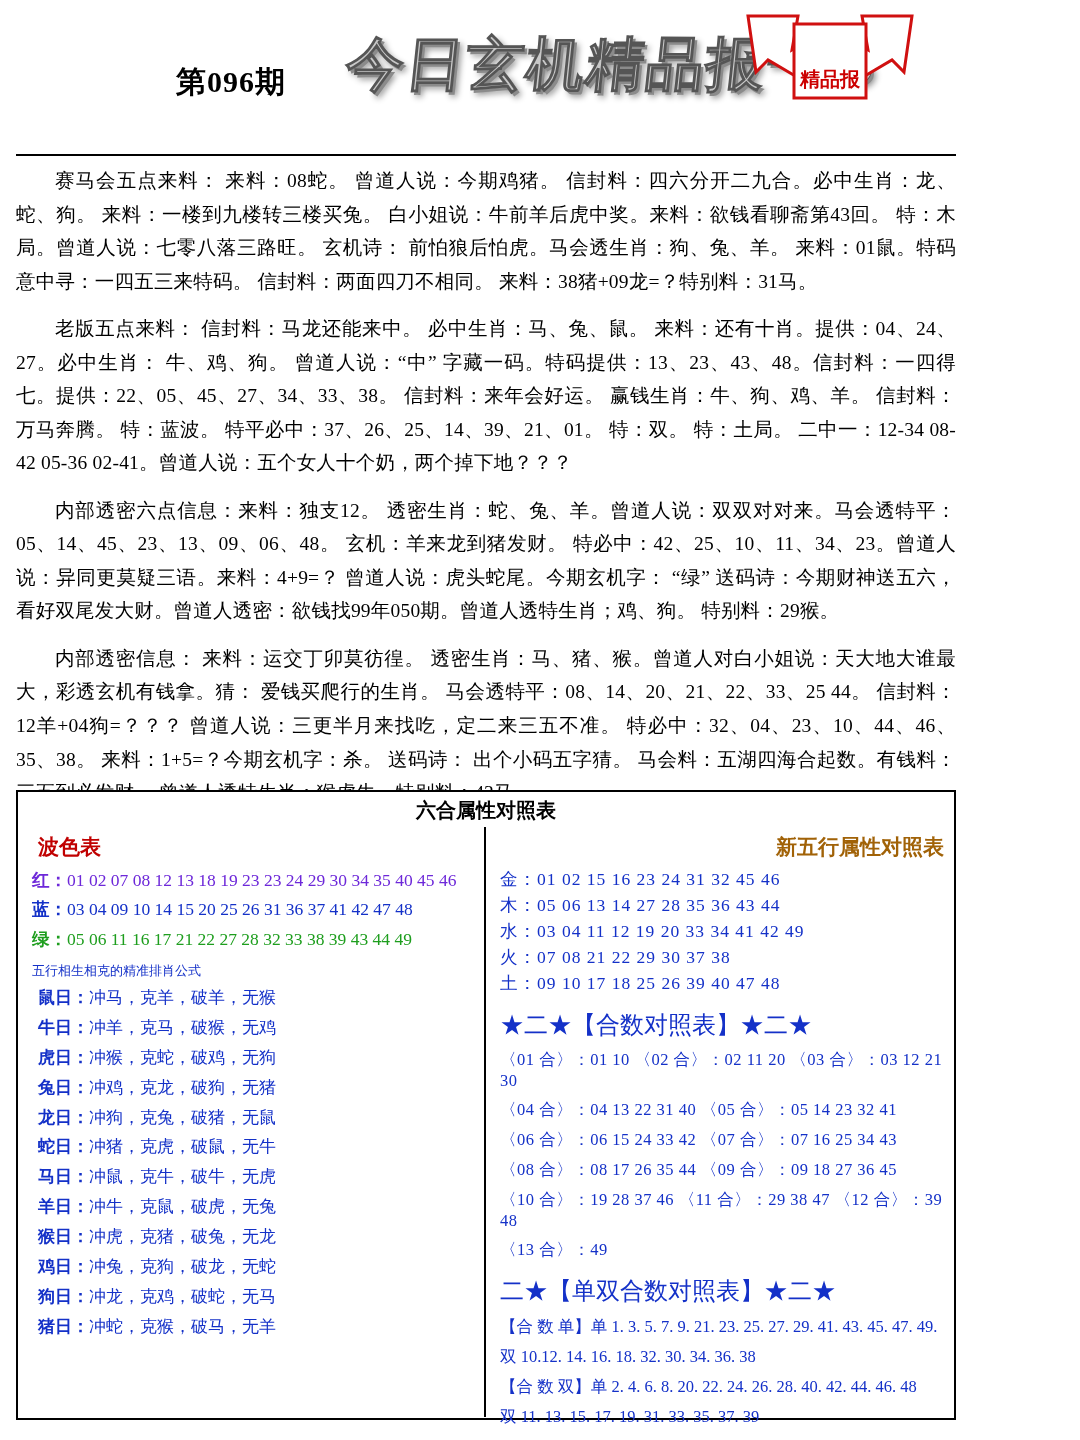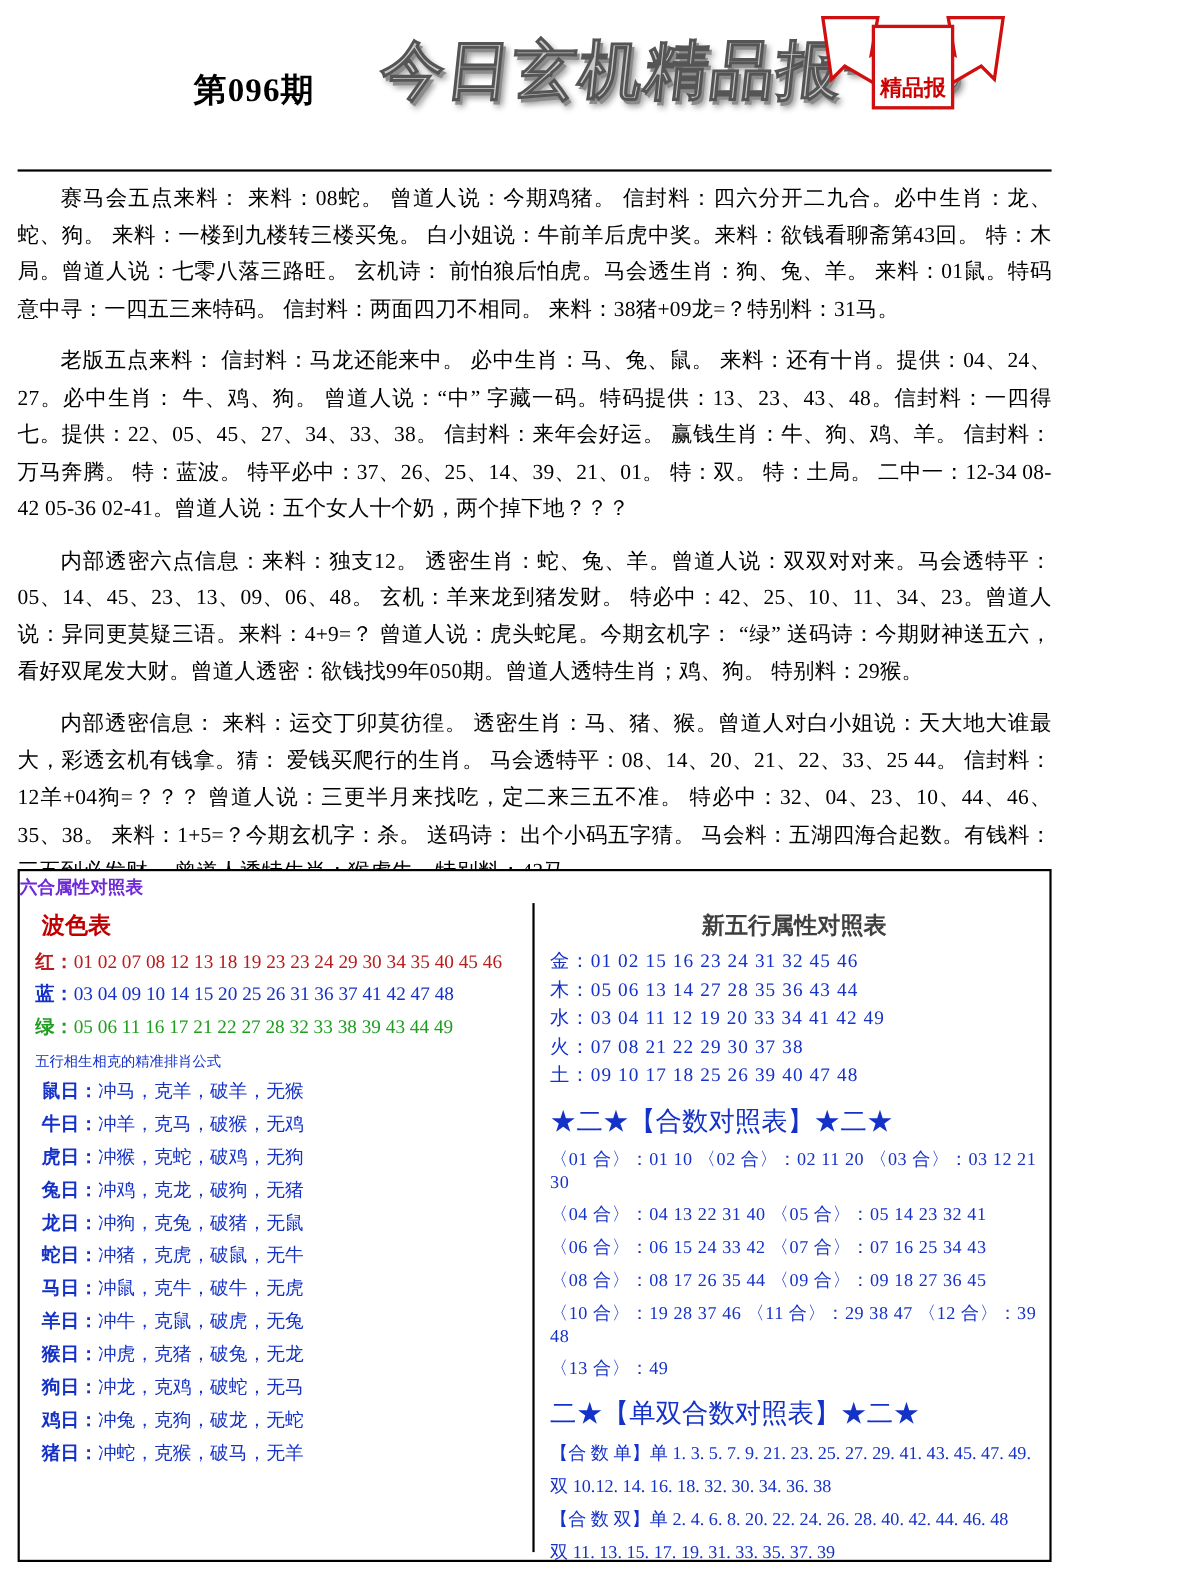--- a/index.html
+++ b/index.html
@@ -89,49 +89,50 @@
   
   .tablewrap {
     position:absolute;
     left:16px; right:16px;
     top:790px;
     border:2px solid #000;
     background:#fff;
     height:630px;
   }
   .tbl-title {
-    font-size:16px;
-    font-weight:bold;
-    color:#6d28d9;
+    text-align:center;
+    font-size:20px;
+    font-weight:bold;
+    color:#000000;
     padding:5px 0 3px;
   }
   .cols { display:flex; height:calc(100% - 36px); }
   .col-left {
     width:50%;
     border-right:2px solid #000;
     padding:4px 10px 0 14px;
   }
   .col-right {
     width:50%;
     padding:4px 10px 0 14px;
   }
   .sec-title {
     font-size:21px;
     font-weight:bold;
     color:#c00000;
     margin:2px 0 6px 6px;
   }
-  .sec-title.blue { color:#404040; text-align:center; margin-left:0; }
+  .sec-title.blue { color:#a16207; text-align:right; margin-left:0; }
   .wave-row {
     font-size:17.5px;
     margin:3px 0;
     line-height:1.5;
   }
   .wave-row .lbl { font-weight:bold; }
-  .red { color:#b91c1c; }
+  .red { color:#6d28d9; }
   .blue { color:#1431c8; }
   .green { color:#1e9e1e; }
   .formula-title {
     font-size:13px;
     color:#1431c8;
     margin:10px 0 4px 0;
   }
   .zodiac-row {
     font-size:17px;
     color:#1431c8;
@@ -238,24 +239,24 @@
         <div class="zodiac-row">
           <span class="d">马日：</span><span>冲鼠，克牛，破牛，无虎</span>
         </div>
         <div class="zodiac-row">
           <span class="d">羊日：</span><span>冲牛，克鼠，破虎，无兔</span>
         </div>
         <div class="zodiac-row">
           <span class="d">猴日：</span><span>冲虎，克猪，破兔，无龙</span>
         </div>
         <div class="zodiac-row">
+          <span class="d">鸡日：</span><span>冲兔，克狗，破龙，无蛇</span>
+        </div>
+        <div class="zodiac-row">
           <span class="d">狗日：</span><span>冲龙，克鸡，破蛇，无马</span>
-        </div>
-        <div class="zodiac-row">
-          <span class="d">鸡日：</span><span>冲兔，克狗，破龙，无蛇</span>
         </div>
         <div class="zodiac-row">
           <span class="d">猪日：</span><span>冲蛇，克猴，破马，无羊</span>
         </div>
       </div>
 
       <div class="col-right">
         <div class="sec-title blue">新五行属性对照表</div>
 
         <div class="wx-row">

